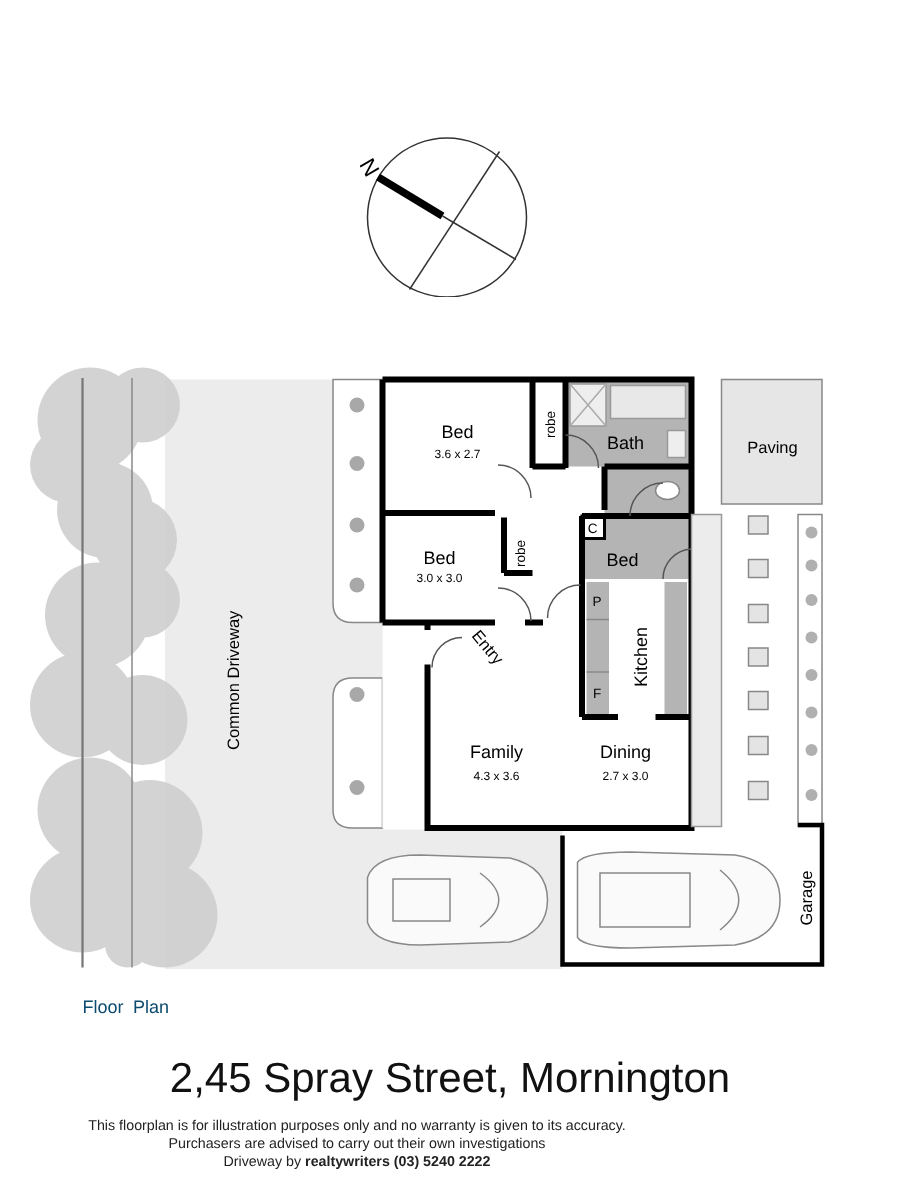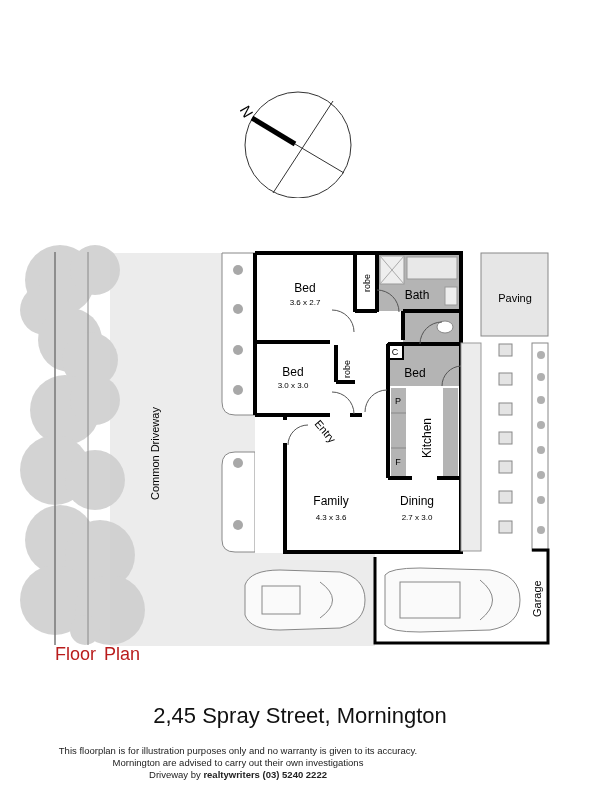--- a/index.html
+++ b/index.html
@@ -1,20 +1,20 @@
 <!DOCTYPE html>
 <html><head>
 <meta charset="utf-8">
 <style>
   html, body { margin: 0; padding: 0; background: #ffffff; }
   body { width: 600px; height: 800px; position: relative; overflow: hidden; font-family: "Liberation Sans", sans-serif; color: #111; }
   .abs { position: absolute; }
   svg text { font-family: "Liberation Sans", sans-serif; }
-  #title { left: 0; width: 600px; top: 703px; text-align: center; font-size: 22px; color: #111; }
-  #fp-label { left: 55px; top: 644px; font-size: 18px; color: #b91c1c; word-spacing: 3px; }
+  #title { left: 0; width: 600px; top: 703px; text-align: center; font-size: 28px; color: #111; }
+  #fp-label { left: 55px; top: 664px; font-size: 12px; color: #0c4a6e; word-spacing: 3px; }
   #disclaimer { left: 0; width: 476px; top: 745px; text-align: center; font-size: 9.5px; line-height: 12px; color: #222; }
   #disclaimer b { font-weight: bold; }
 </style>
 </head>
 <body>
 
 <svg class="abs" style="left:240px;top:88px" width="120" height="110" viewBox="0 0 120 110">
   <circle cx="58" cy="57" r="53" fill="#fff" stroke="#333" stroke-width="1"></circle>
   <line x1="93" y1="13" x2="33" y2="105" stroke="#333" stroke-width="1"></line>
   <line x1="12" y1="30" x2="55" y2="56" stroke="#000" stroke-width="5"></line>
@@ -165,15 +165,15 @@
     <path d="M385 575 Q390 568 420 568 L490 570 Q520 575 520 600 Q520 625 490 630 L420 632 Q390 632 385 625 Z"></path>
     <rect x="400" y="582" width="60" height="36" fill="none"></rect>
     <path d="M480 580 Q505 600 480 620" fill="none"></path>
   </g>
 </svg>
 
 <div id="fp-label" class="abs">Floor  Plan</div>
 <div id="title" class="abs">2,45 Spray Street, Mornington</div>
 <div id="disclaimer" class="abs">
   <div>This floorplan is for illustration purposes only and no warranty is given to its accuracy.</div>
-  <div>Mornington are advised to carry out their own investigations</div>
+  <div>Purchasers are advised to carry out their own investigations</div>
   <div><span>Driveway by </span><b>realtywriters (03) 5240 2222</b></div>
 </div>
 
 </body></html>

